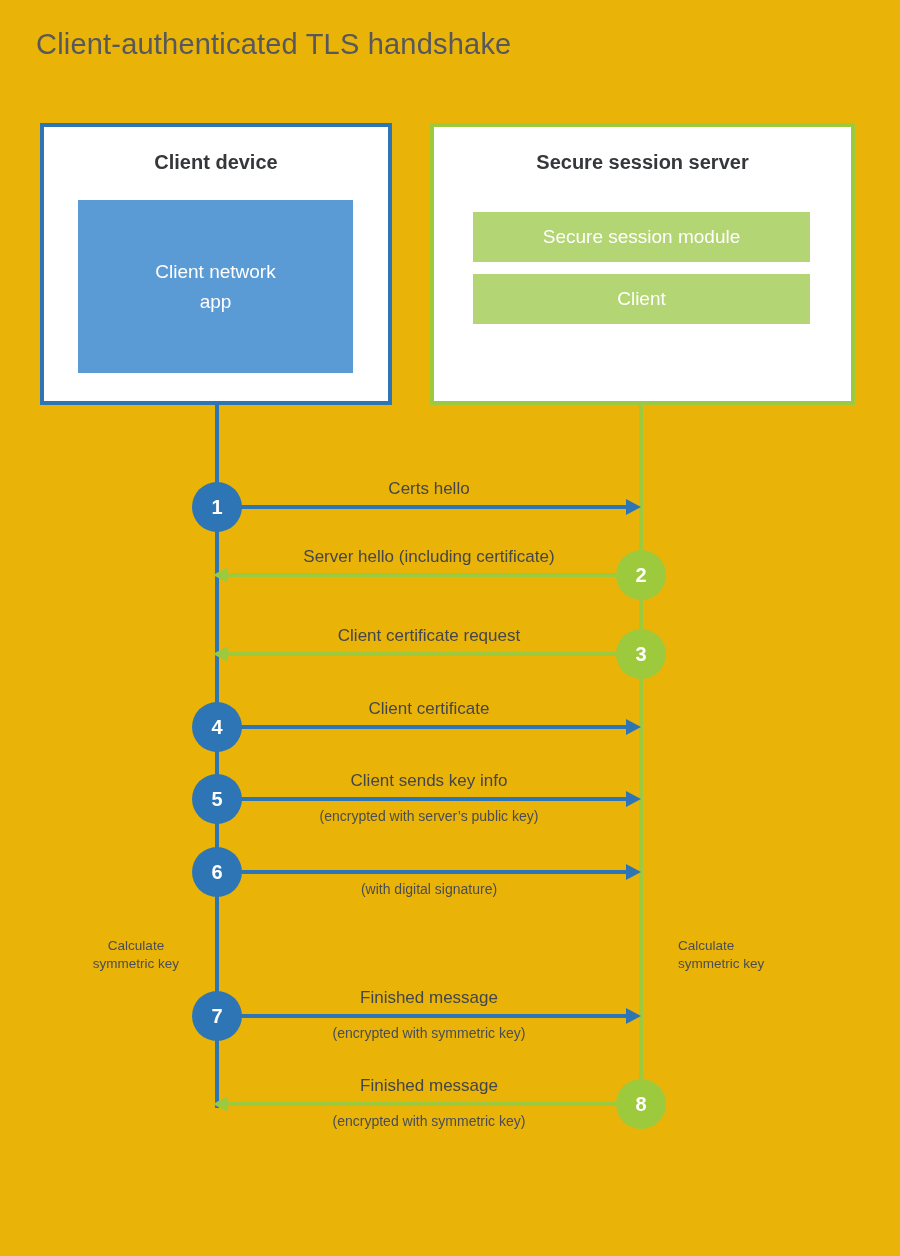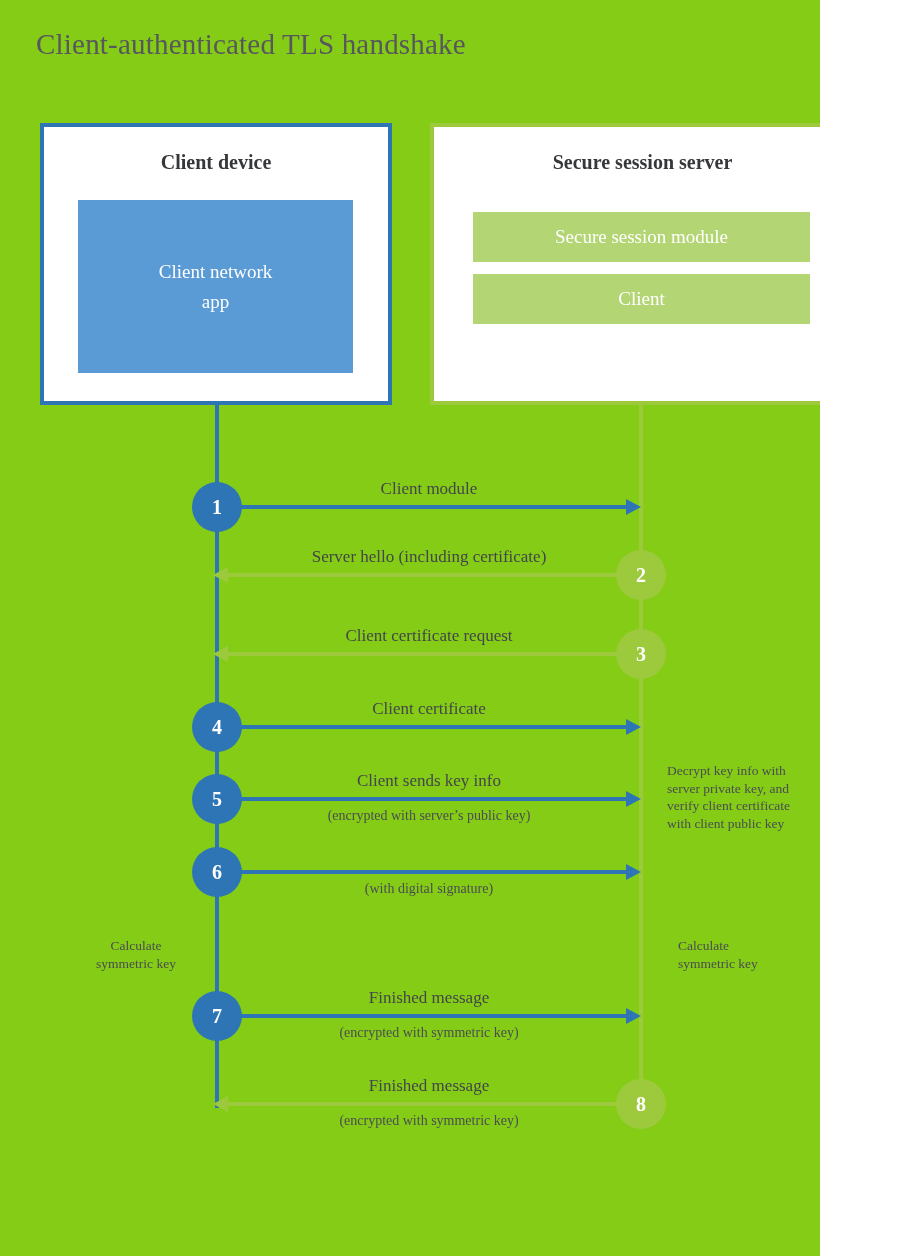--- a/index.html
+++ b/index.html
@@ -1,17 +1,17 @@
 <!DOCTYPE html>
 <html><head>
 <meta charset="utf-8">
 <style>
   html,body{margin:0;padding:0;background:#ffffff;}
-  #page{position:relative;width:820px;height:1256px;background:#84cc16;overflow:hidden;
-        font-family:Liberation Serif, serif;}
+  #page{position:relative;width:900px;height:1256px;background:#eab308;overflow:hidden;
+        font-family:Liberation Sans, sans-serif;}
 
   
   .page-title{position:absolute;left:36px;top:28px;font-size:29px;font-weight:300;
               color:#57585c;letter-spacing:.2px;}
 
   
   .actor-box{position:absolute;top:123px;height:282px;box-sizing:border-box;background:#fff;}
   .actor-box.blue{left:40px;width:352px;border:4px solid #2e75b6;}
   .actor-box.green{left:430px;width:425px;border:4px solid #9dca3c;}
   .actor-title{margin-top:24px;text-align:center;font-size:20px;font-weight:700;color:#35373a;}
@@ -79,21 +79,21 @@
 
   <div class="actor-box green">
     <div class="actor-title">Secure session server</div>
     <div class="server-bar" style="top:73px">Secure session module</div>
     <div class="server-bar" style="top:135px">Client</div>
   </div>
 
   <div class="lifeline blue"></div>
   <div class="lifeline green"></div>
 
-  <div class="msg-label" style="top:479px">Client module</div>
+  <div class="msg-label" style="top:479px">Certs hello</div>
   <div class="arrow right blue" style="top:499px">
     <div class="arrow-line"></div>
     <div class="arrow-head"></div>
   </div>
   <div class="step-circle blue" style="top:482px">1</div>
 
   <div class="msg-label" style="top:547px">Server hello (including certificate)</div>
   <div class="arrow left green" style="top:567px">
     <div class="arrow-line"></div>
     <div class="arrow-head"></div>
@@ -122,24 +122,20 @@
   <div class="msg-sub" style="top:808px">(encrypted with server’s public key)</div>
   <div class="step-circle blue" style="top:774px">5</div>
 
   <div class="arrow right blue" style="top:864px">
     <div class="arrow-line"></div>
     <div class="arrow-head"></div>
   </div>
   <div class="msg-sub" style="top:881px">(with digital signature)</div>
   <div class="step-circle blue" style="top:847px">6</div>
 
-  <div class="side-note note-decrypt">Decrypt key info with
-server private key, and
-verify client certificate
-with client public key</div>
   <div class="side-note note-calc-left">Calculate
 symmetric key</div>
   <div class="side-note note-calc-right">Calculate
 symmetric key</div>
 
   <div class="msg-label" style="top:988px">Finished message</div>
   <div class="arrow right blue" style="top:1008px">
     <div class="arrow-line"></div>
     <div class="arrow-head"></div>
   </div>

